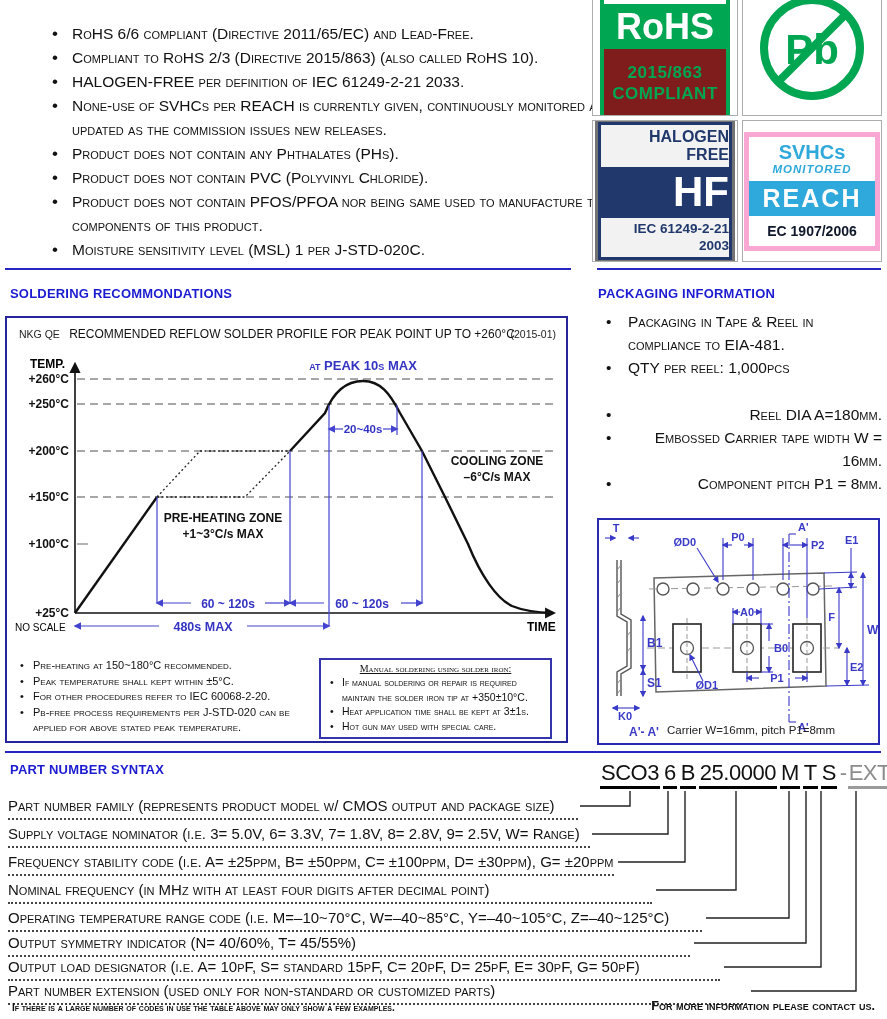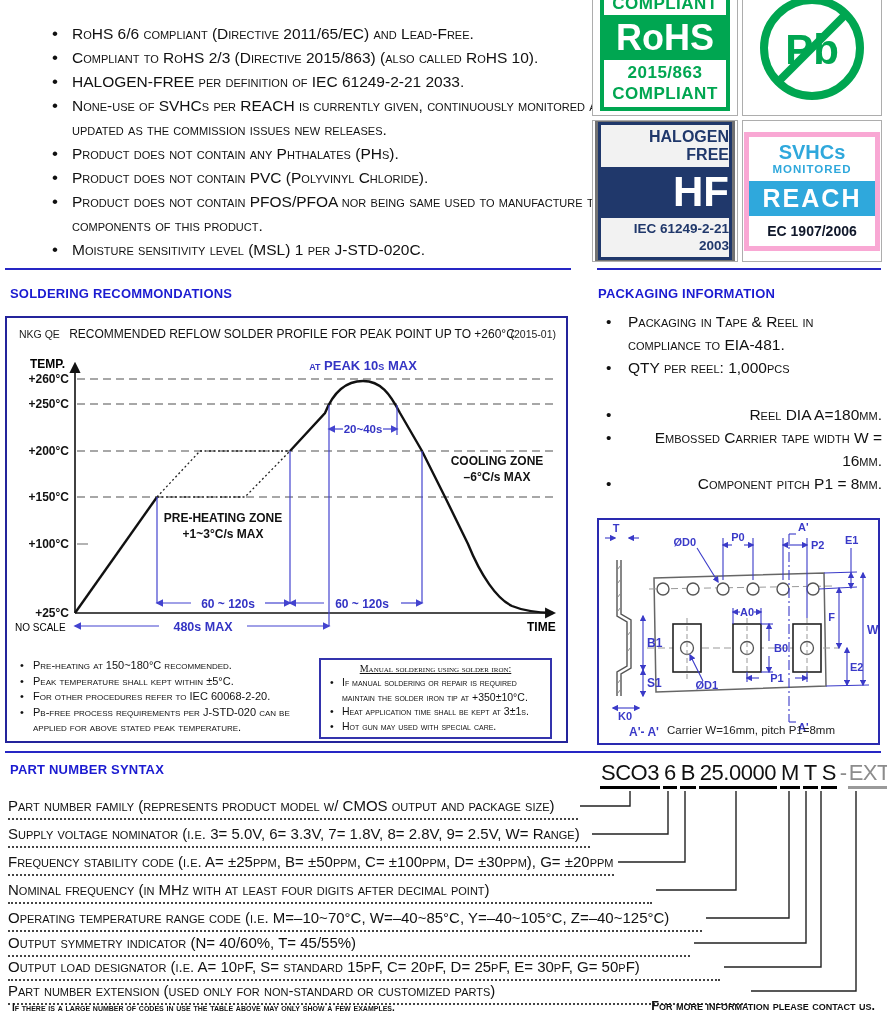--- a/index.html
+++ b/index.html
@@ -11,28 +11,28 @@
               font-variant:small-caps;color:#111;}
   .bullets li::before{content:"•";position:absolute;left:6px;top:0;font-size:17px;}
   
   .badges{position:absolute;left:592px;top:-16px;width:290px;display:grid;
           grid-template-columns:146px 140px;grid-template-rows:132px 142px;gap:4px;}
   .badge-cell{background:#fff;border:1px solid #adadad;display:flex;align-items:center;
               justify-content:center;overflow:hidden;}
   .rohs-badge{width:122px;background:#00A651;border:4px solid #00A651;text-align:center;font-weight:bold;}
   .rohs-top{background:#fff;color:#00A651;font-size:17px;padding:1px 0;margin-bottom:3px;letter-spacing:.5px;}
   .rohs-main{color:#fff;font-size:36px;line-height:1.1;}
-  .rohs-sub{background:#ffffff;color:#00A651;font-size:17px;padding:3px 0;margin-top:3px;line-height:1.2;letter-spacing:.5px;}
+  .rohs-sub{background:#7f1d1d;color:#00A651;font-size:17px;padding:14px 0;margin-top:3px;line-height:1.2;letter-spacing:.5px;}
   .hf-badge{width:128px;background:#20386b;border:3px solid #737373;text-align:right;font-weight:bold;padding:3px;}
   .hf-top{background:#f2f2f2;color:#20386b;font-size:16px;line-height:1.15;padding:3px 0;}
   .hf-main{color:#fff;font-size:42px;line-height:1.15;padding:1px 0;}
   .hf-sub{background:#f2f2f2;color:#20386b;font-size:13.5px;padding:3px 0;line-height:1.25;}
   .reach-badge{width:126px;background:#fff;border:5px solid #f9a8d4;text-align:center;font-weight:bold;padding:5px 0 7px;}
   .reach-t1{color:#2fa8dc;font-size:20px;line-height:1.05;}
-  .reach-t2{color:#2fa8dc;font-size:11.5px;letter-spacing:1px;}
+  .reach-t2{color:#2fa8dc;font-size:11.5px;letter-spacing:1px;font-style:italic;}
   .reach-main{background:#2fa8dc;color:#fff;font-size:25px;letter-spacing:2px;margin:6px 0 4px;padding:3px 0;}
   .reach-sub{color:#0f172a;font-size:14px;margin-top:7px;}
   
   .divider{position:absolute;height:2px;background:#2626c4;}
   .sec-header{position:absolute;font-size:13px;font-weight:bold;color:#1b1bd1;letter-spacing:.2px;}
   
   .chart-box{position:absolute;left:5px;top:316px;width:563px;height:427px;border:2px solid #24249b;box-sizing:border-box;background:#fff;}
   .chart-notes{display:flex;gap:10px;padding:2px 10px 0 10px;}
   .notes-list{width:292px;list-style:none;margin:0;padding:0;}
   .notes-list li{position:relative;padding-left:16px;font-size:11px;line-height:15.5px;font-variant:small-caps;}

